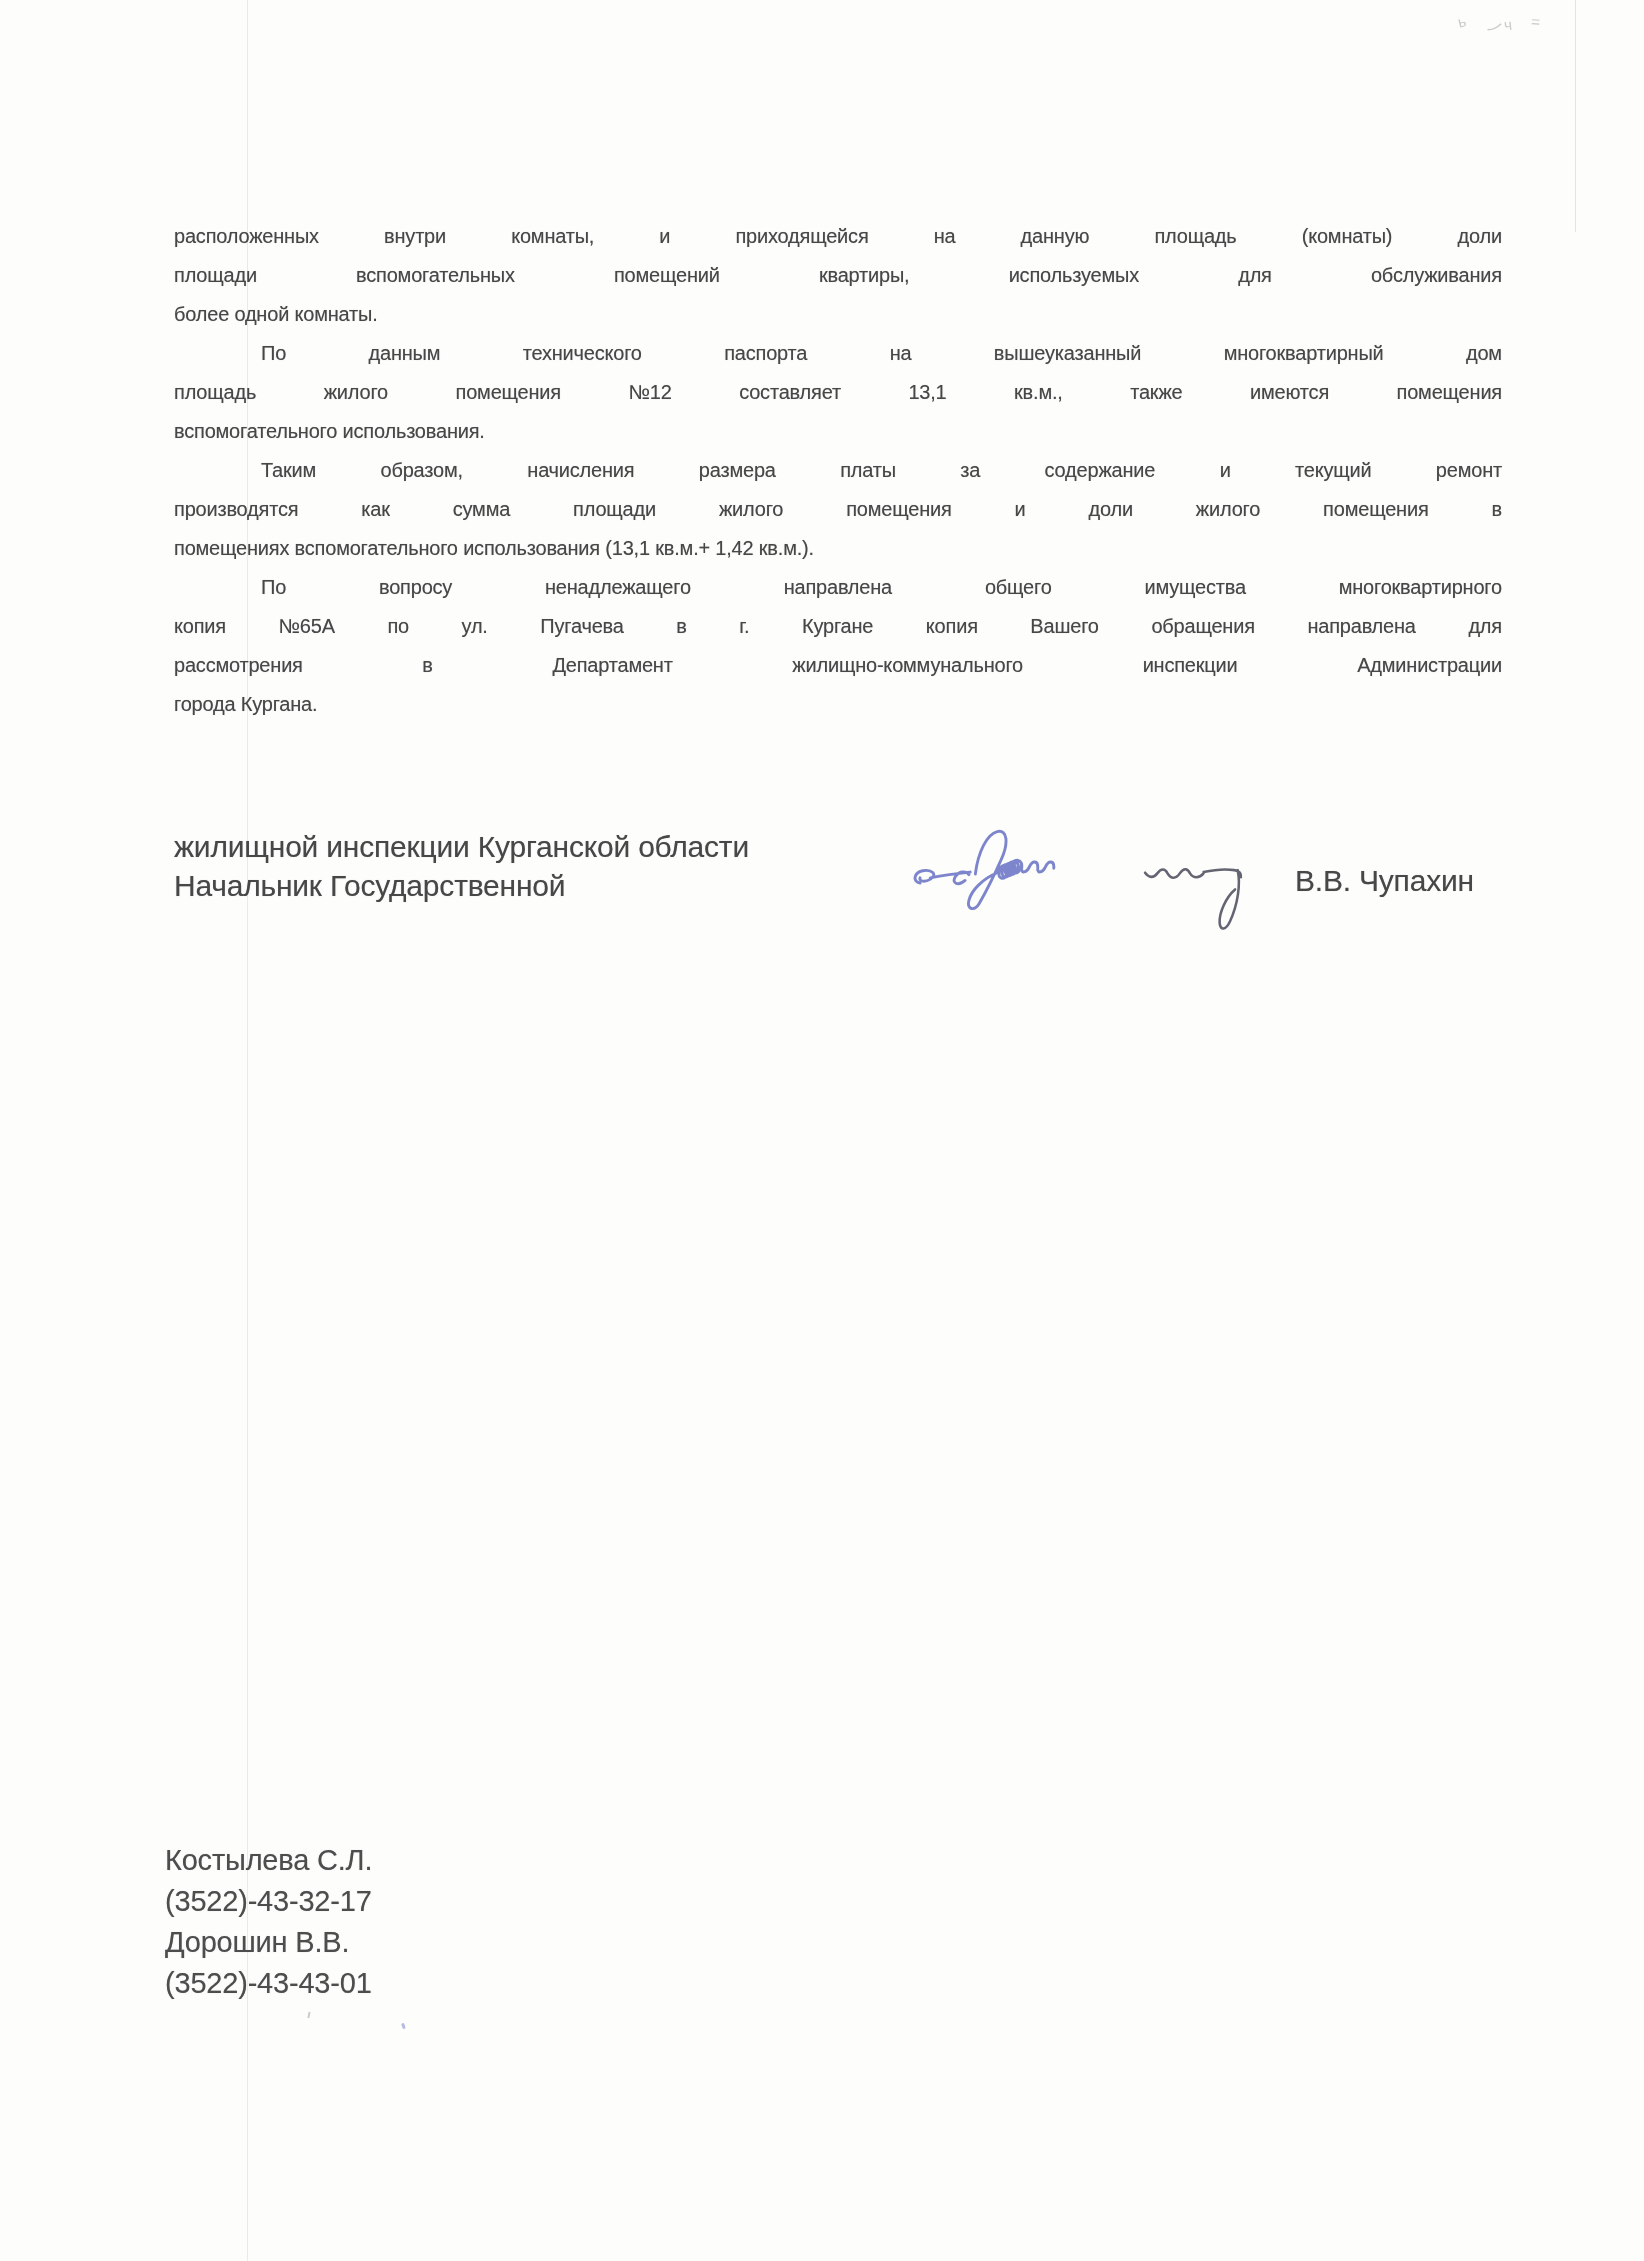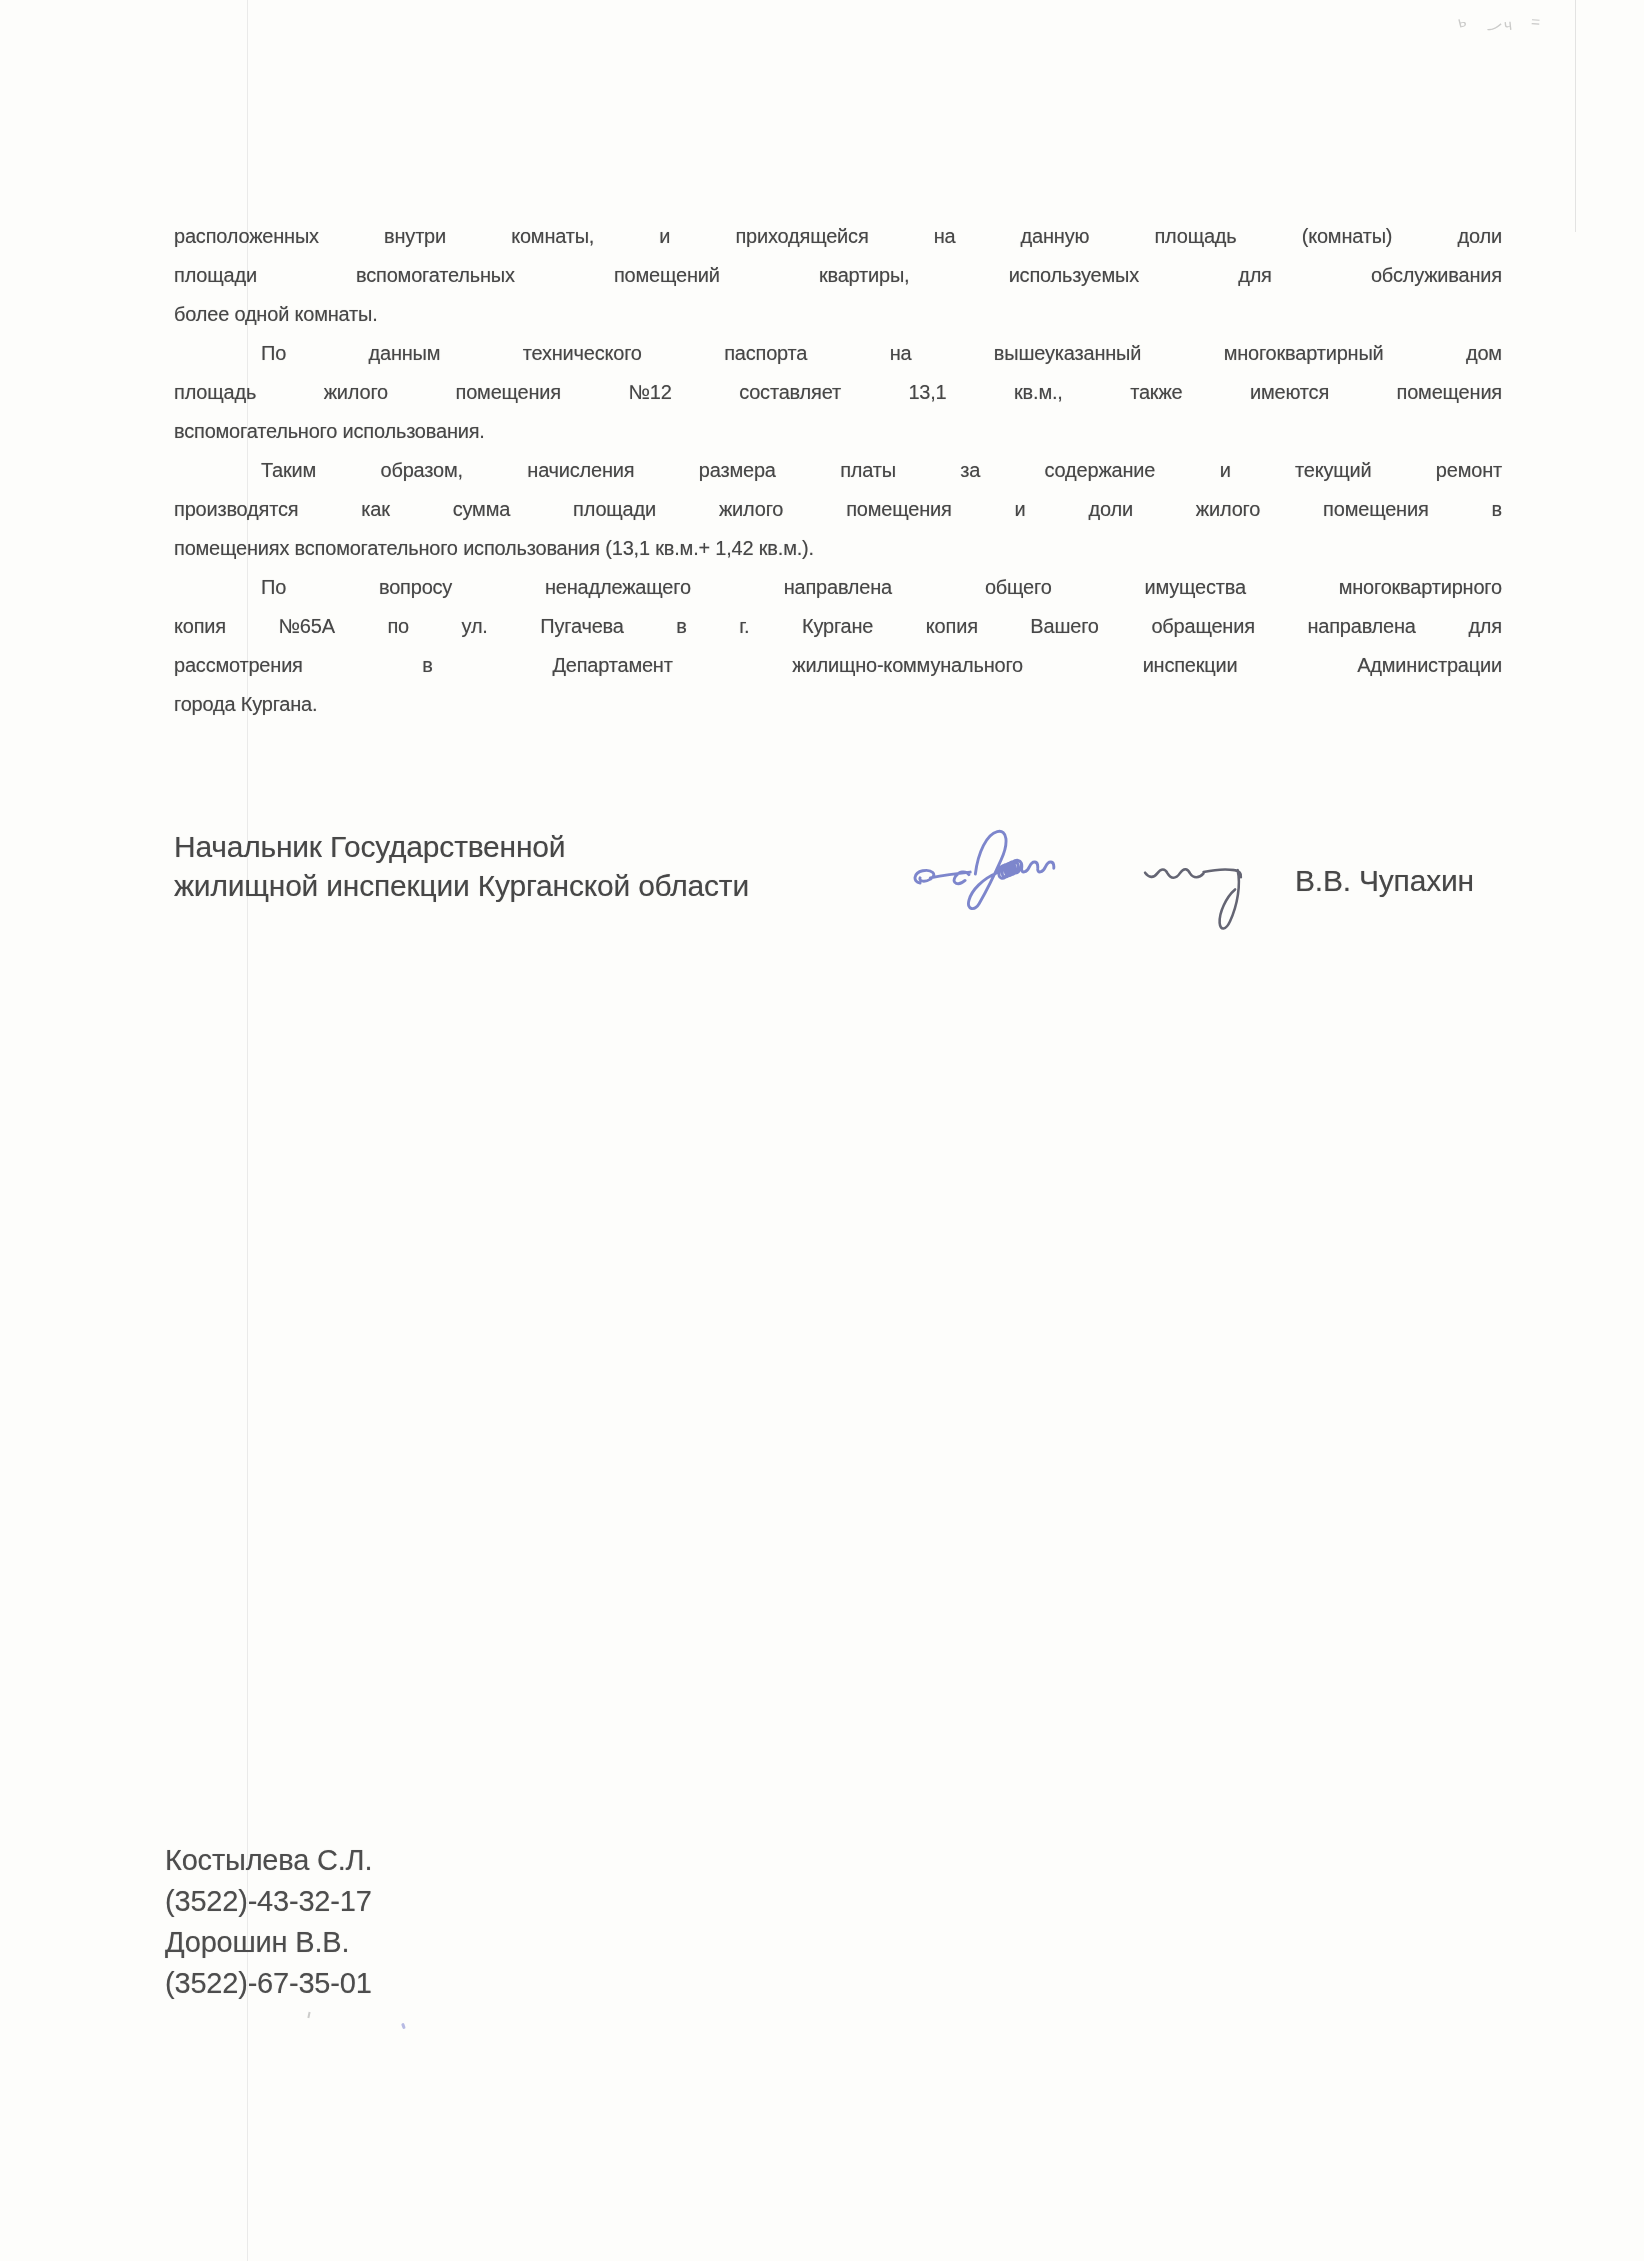--- a/index.html
+++ b/index.html
@@ -84,22 +84,22 @@
       </div>
       <div>
         <div class="line indent"><span>По</span><span>вопросу</span><span>ненадлежащего</span><span>направлена</span><span>общего</span><span>имущества</span><span>многоквартирного</span></div>
         <div class="line"><span>копия</span><span>№65А</span><span>по</span><span>ул.</span><span>Пугачева</span><span>в</span><span>г.</span><span>Кургане</span><span>копия</span><span>Вашего</span><span>обращения</span><span>направлена</span><span>для</span></div>
         <div class="line"><span>рассмотрения</span><span>в</span><span>Департамент</span><span>жилищно-коммунального</span><span>инспекции</span><span>Администрации</span></div>
         <div class="line last">города Кургана.</div>
       </div>
     </div>
 
   <div class="sig-titles">
+    <div>жилищной инспекции Курганской области</div>
     <div>Начальник Государственной</div>
-    <div>жилищной инспекции Курганской области</div>
   </div>
 
   <svg class="signature-svg" width="361" height="135" viewBox="0 0 560 210">
     <g fill="none" stroke-linecap="round" stroke-linejoin="round">
       <path stroke="#6f79c6" stroke-width="4.5" opacity="0.9" d="
         M18,112 c-12,-2 -10,-16 4,-19 c14,-3 24,6 12,13 c-8,5 -18,4 -16,-2
         M34,104 c20,-4 42,-7 62,-9
         M88,108 c-10,9 -22,5 -15,-6 c5,-8 16,-10 21,-3
         M104,98 c4,-34 18,-62 34,-66 c16,-4 18,18 6,44 c-12,27 -26,54 -34,68
         c-7,12 -20,10 -16,-5 c4,-16 22,-34 44,-43
@@ -117,20 +117,20 @@
         M512,92 c5,22 0,54 -12,80 c-6,13 -15,15 -16,2 c-1,-16 10,-40 24,-52"></path>
     </g>
   </svg>
 
   <div class="signer-name">В.В. Чупахин</div>
 
   <div class="footer">
       <div>Костылева С.Л.</div>
       <div>(3522)-43-32-17</div>
       <div>Дорошин В.В.</div>
-      <div>(3522)-67-35-01</div>
+      <div>(3522)-43-43-01</div>
     </div>
 
   <div class="speck-gray"></div>
   <div class="speck-blue"></div>
 
 </div>
 
 
 </body></html>

